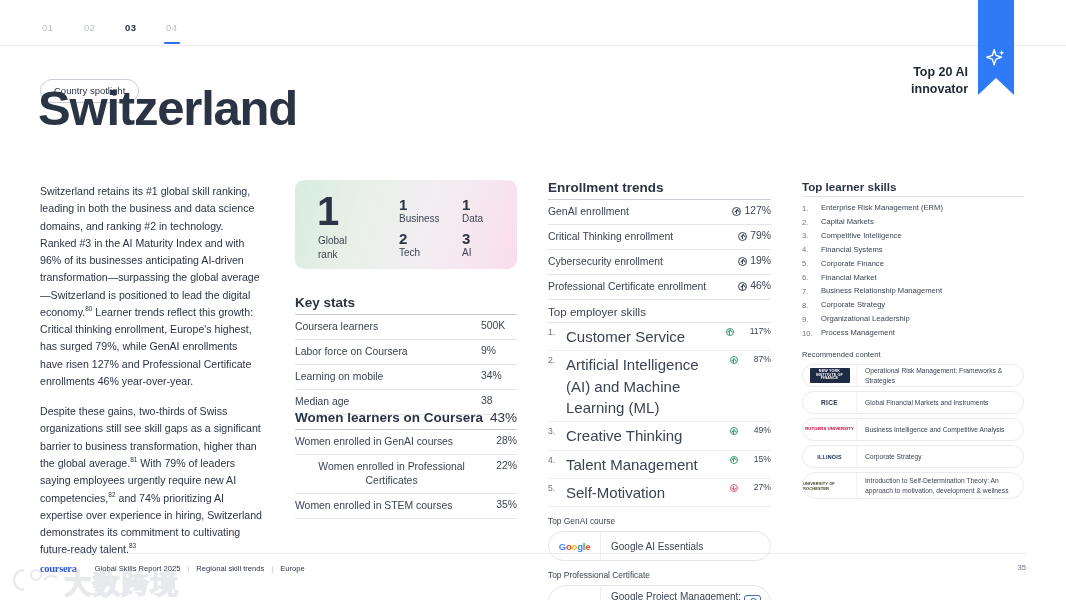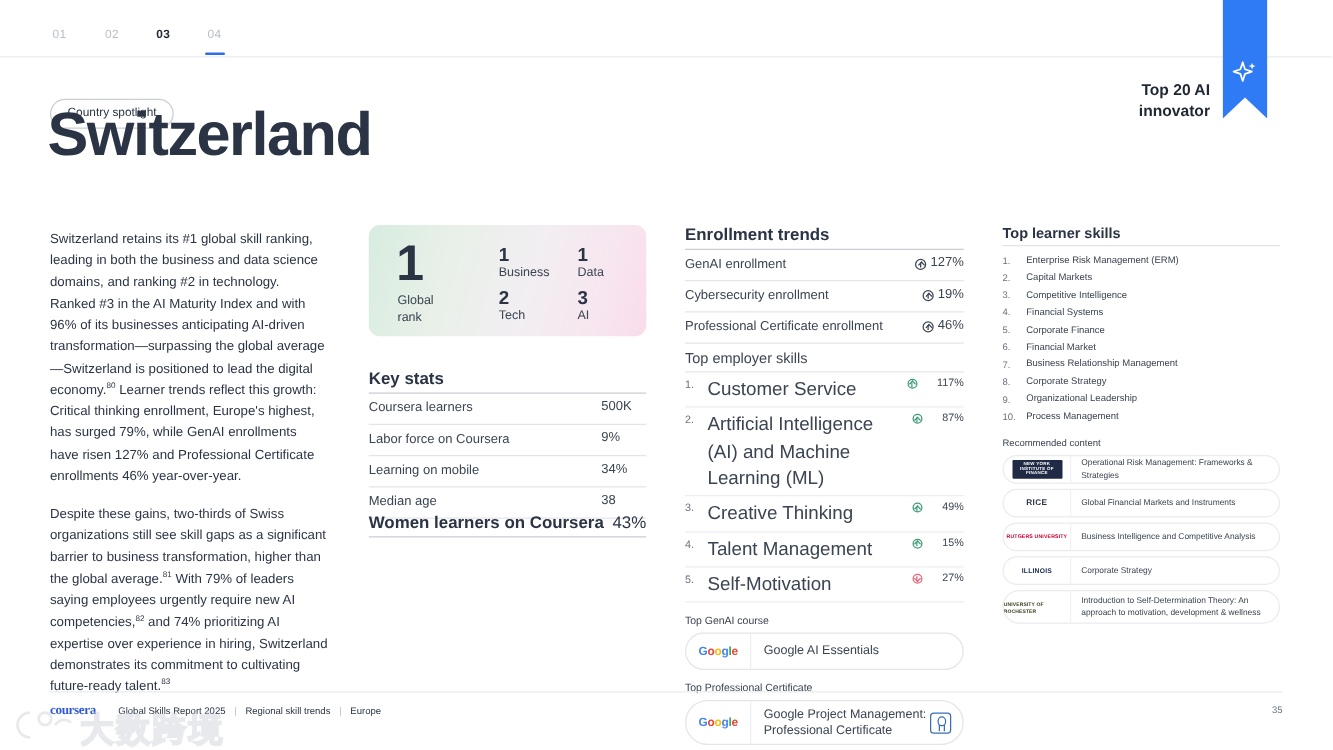--- a/index.html
+++ b/index.html
@@ -272,31 +272,52 @@
         </div>
       </div>
   </div>
 
   <div class="block" id="women">
     <div class="blk-title withval">
       <span>Women learners on Coursera</span>
       <span class="v">43%</span>
     </div>
     <div class="rowline"></div>
+    <div id="women-rows">
+        <div class="trow">
+          <span class="lbl">Women enrolled in GenAI courses</span>
+          <span class="val">28%</span>
+        </div>
+        <div class="trow">
+          <span class="lbl">Women enrolled in Professional Certificates</span>
+          <span class="val">22%</span>
+        </div>
+        <div class="trow">
+          <span class="lbl">Women enrolled in STEM courses</span>
+          <span class="val">35%</span>
+        </div>
+      </div>
   </div>
 
   <div class="block" id="enroll">
     <div class="blk-title">Enrollment trends</div>
     <div class="rowline"></div>
     <div id="enroll-rows">
         <div class="trow">
           <span class="lbl">GenAI enrollment</span>
           <span class="val up">
             <span class="arrow "></span>
             <span class="pct">127%</span>
+          </span>
+        </div>
+        <div class="trow">
+          <span class="lbl">Critical Thinking enrollment</span>
+          <span class="val up">
+            <span class="arrow "></span>
+            <span class="pct">79%</span>
           </span>
         </div>
         <div class="trow">
           <span class="lbl">Cybersecurity enrollment</span>
           <span class="val up">
             <span class="arrow "></span>
             <span class="pct">19%</span>
           </span>
         </div>
         <div class="trow">

